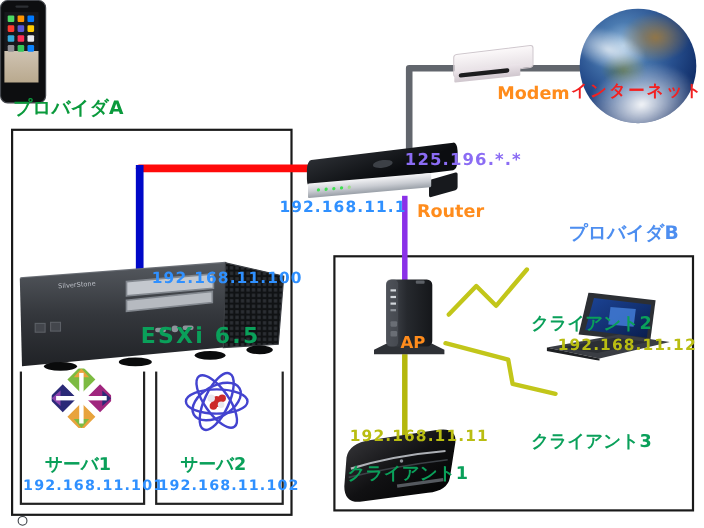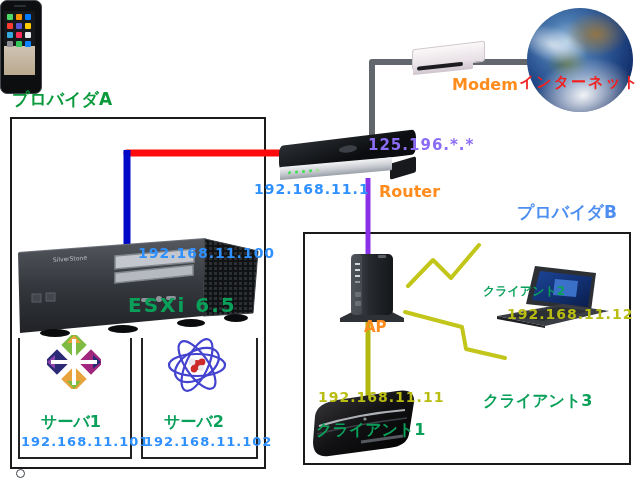--- a/index.html
+++ b/index.html
@@ -22,33 +22,33 @@
 
   
   #lines{position:absolute;left:0;top:0;width:640px;height:480px;z-index:2;}
 
   
   #provider-a-label{left:12px;top:90px;font-size:17px;color:#0a9a3c;}
   #provider-b-label{left:517px;top:203px;font-size:17px;color:#4d8ef0;}
   #internet-label{left:519px;top:74px;font-size:15px;letter-spacing:2px;z-index:6;}
   #modem-label{left:452px;top:76px;font-size:16px;}
   #router-label{left:379px;top:183px;font-size:16px;}
-  #ap-label{left:364px;top:303px;font-size:15px;z-index:6;margin-top:16px;}
+  #ap-label{left:364px;top:303px;font-size:15px;z-index:6;}
   #wan-a-ip{left:198px;top:129px;font-size:16px;letter-spacing:1px;}
   #wan-b-ip{left:368px;top:125px;font-size:15px;letter-spacing:1px;margin-top:12px;}
   #router-lan-ip{left:254px;top:182px;}
   #esxi-ip{left:138px;top:218px;margin-top:28px;}
   #esxi-label{left:92px;top:294px;font-size:20px;letter-spacing:2px;z-index:5;margin-left:36px;}
   #server1-label{left:41px;top:413px;font-size:16px;}
   #server1-ip{left:21px;top:435px;font-size:13px;z-index:5;}
   #server2-label{left:164px;top:413px;font-size:16px;}
   #server2-ip{left:144px;top:435px;font-size:13px;z-index:5;}
   #client1-ip{left:318px;top:390px;z-index:6;}
   #client1-label{left:316px;top:421px;font-size:16px;z-index:6;}
-  #client2-label{left:483px;top:285px;font-size:12px;z-index:6;}
+  #client2-label{left:483px;top:285px;font-size:16px;z-index:6;}
   #client2-ip{left:507px;top:307px;z-index:6;}
   #client3-label{left:483px;top:392px;font-size:16px;z-index:6;}
   #client3-ip{left:494px;top:413px;z-index:6;}
 
   
   #earth{position:absolute;left:527px;top:8px;width:106px;height:104px;border-radius:50%;z-index:3;
     background:radial-gradient(circle at 38% 32%,#9cc0e0 0%,#4a7ab0 22%,#274f8e 48%,#12306b 72%,#071a44 100%);
     overflow:hidden;}
   #earth .cloud{position:absolute;left:2%;bottom:-8%;width:100%;height:60%;
     background:radial-gradient(ellipse at 50% 60%,rgba(255,255,255,.95) 0%,rgba(255,255,255,0) 70%);

